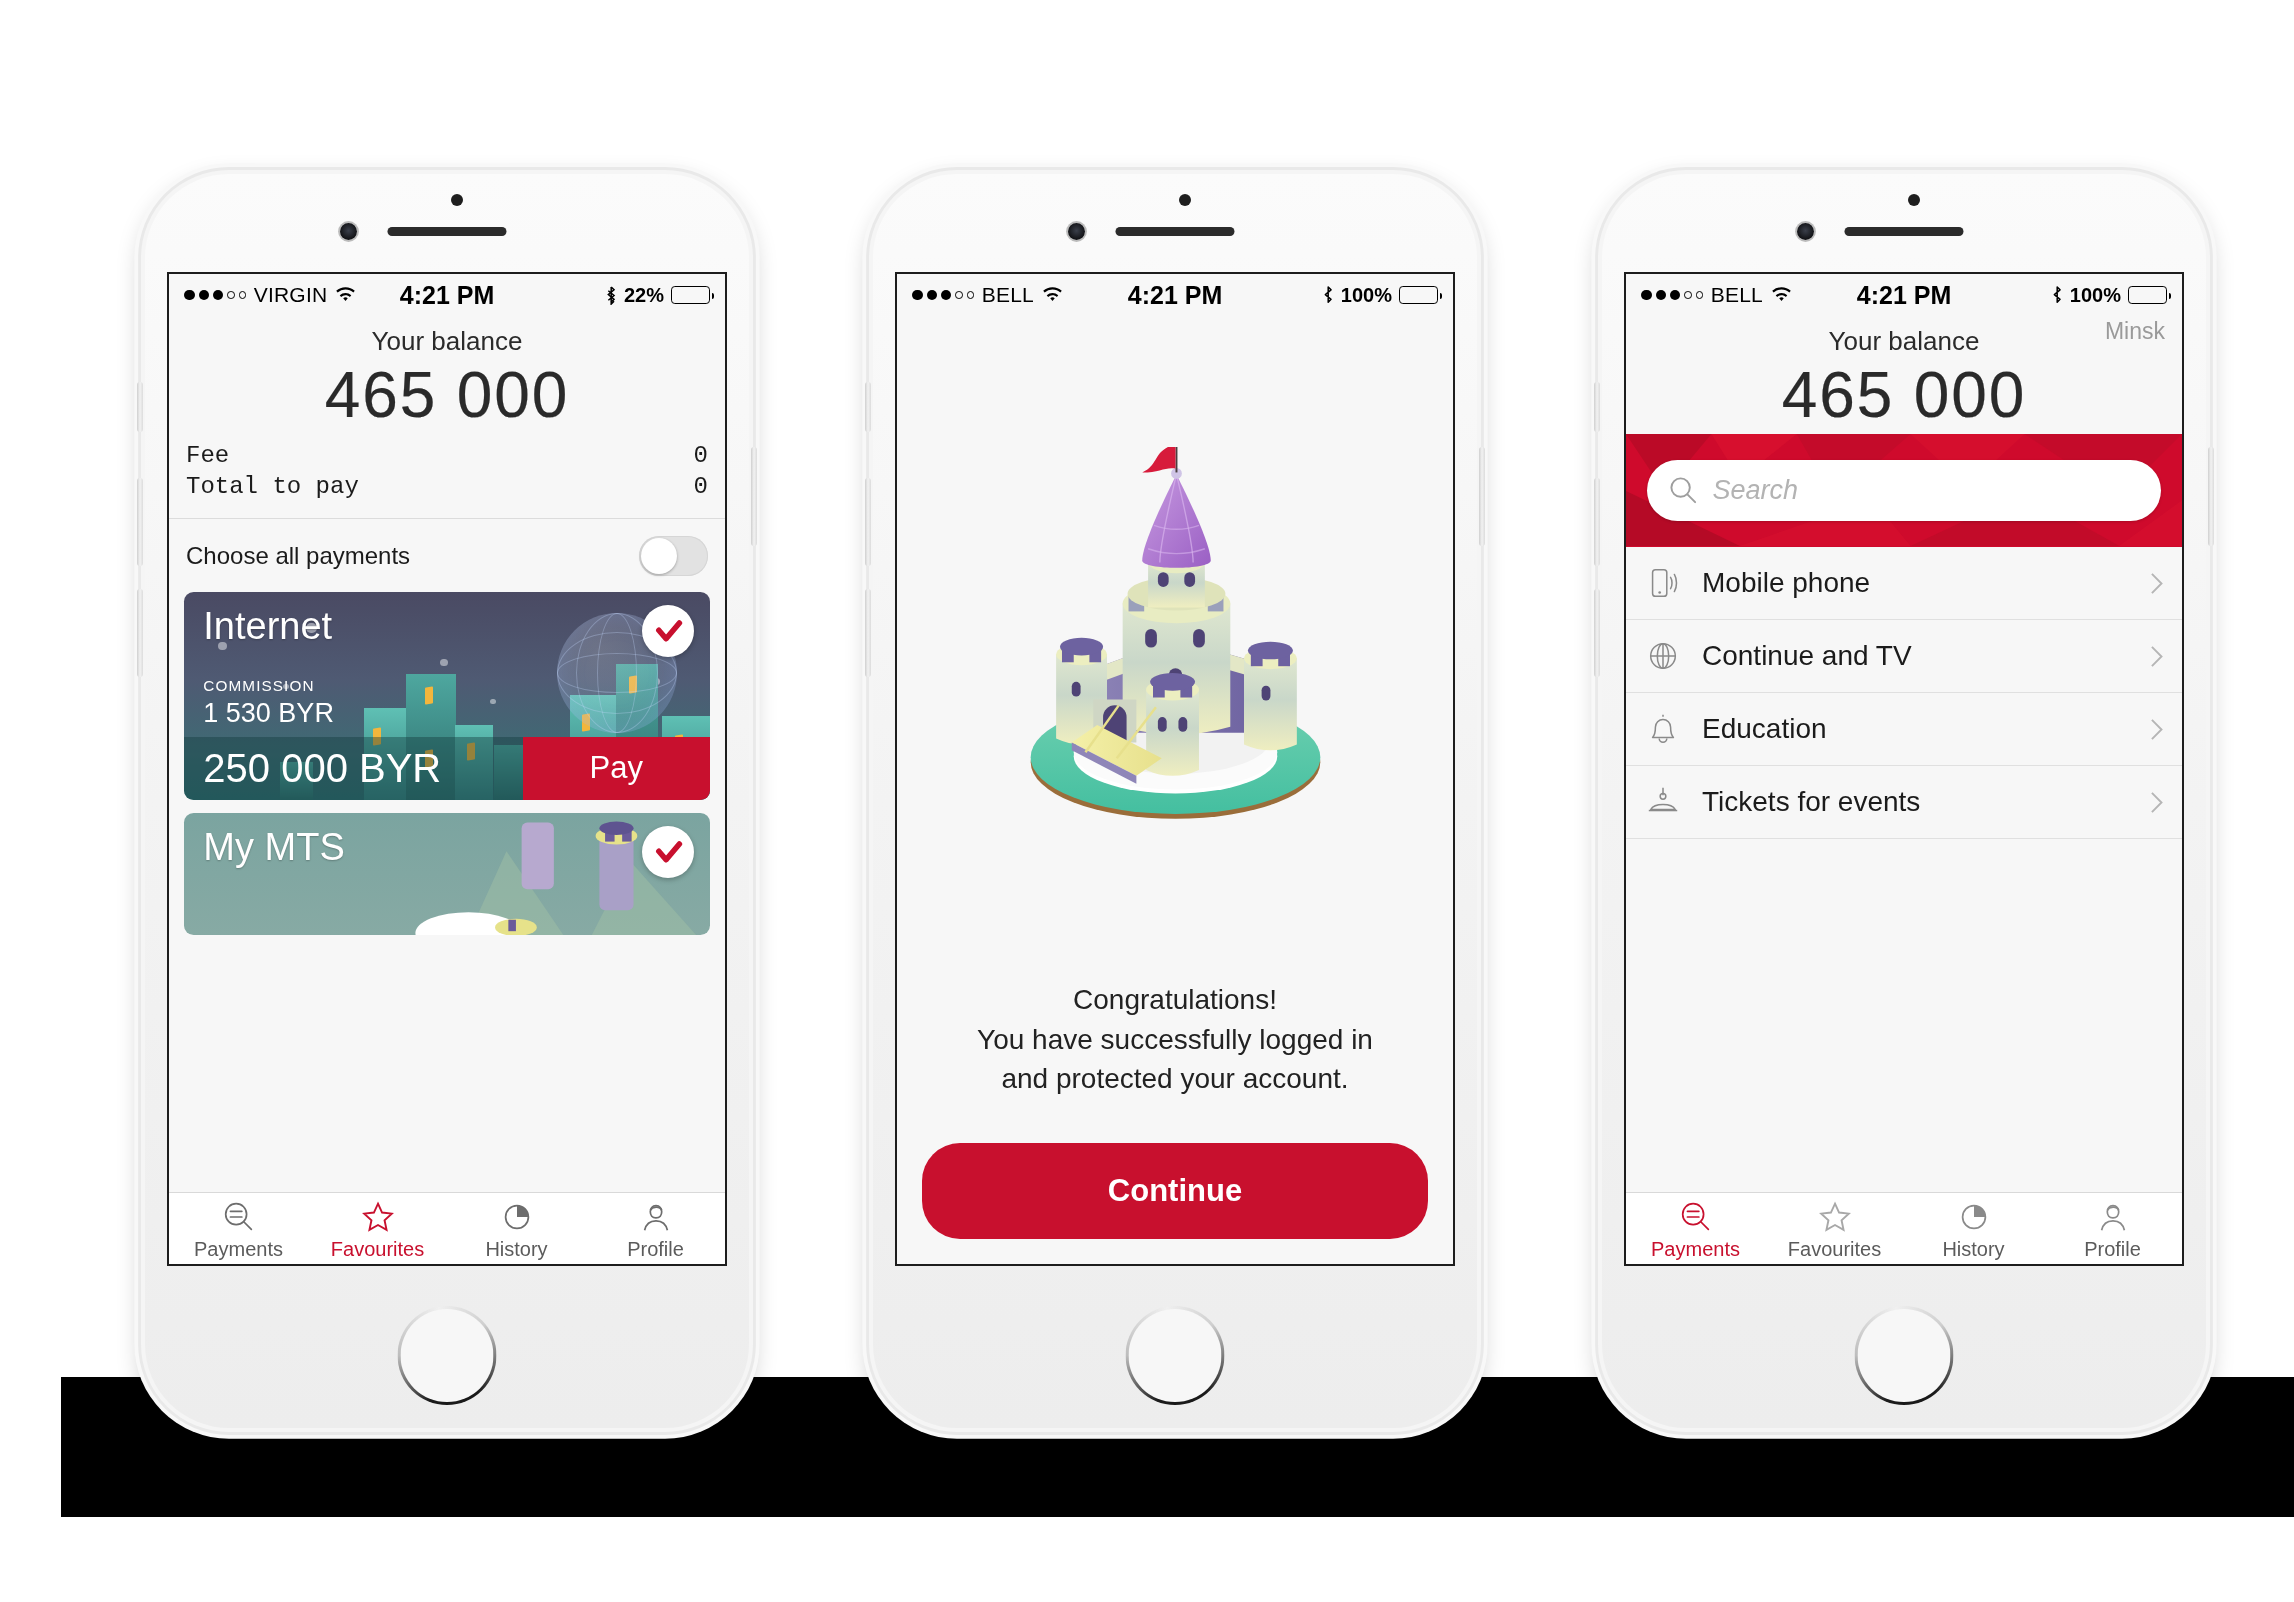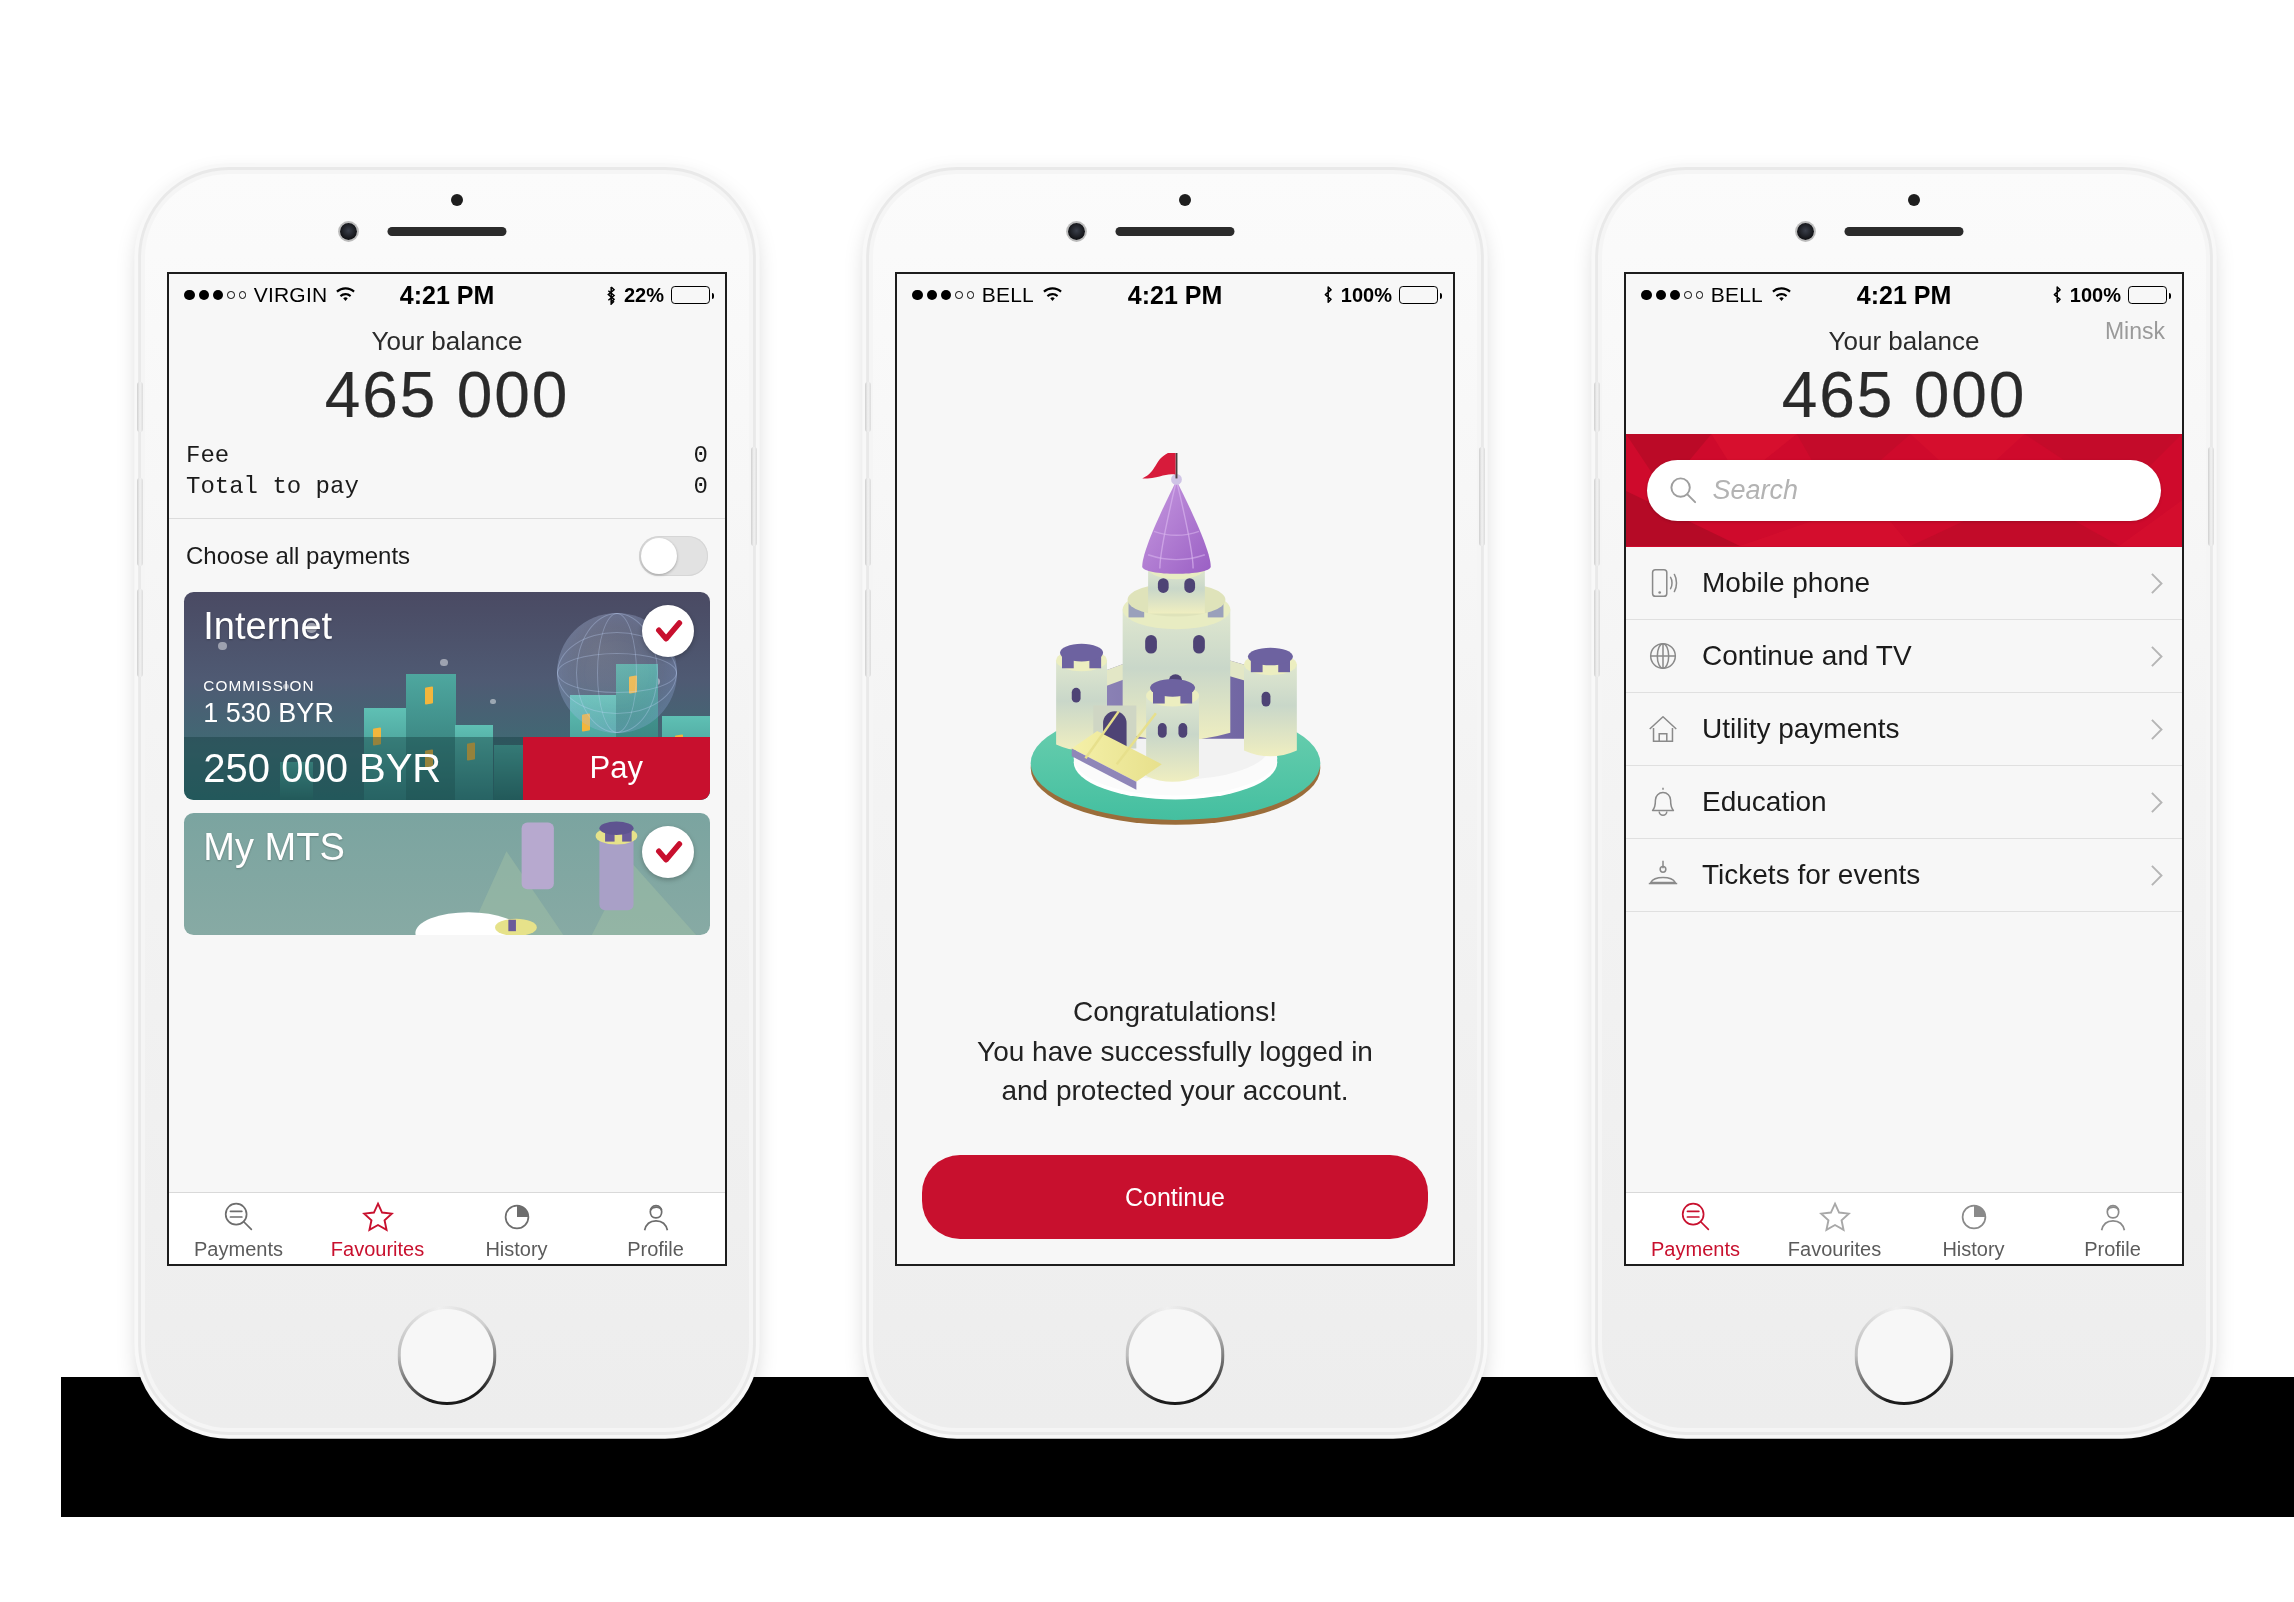--- a/index.html
+++ b/index.html
@@ -204,22 +204,23 @@
   
   .congrats-screen { display: flex; flex-direction: column; height: 100%; background: #f7f7f7; }
   .castle-area { flex: 1; display: flex; align-items: center; justify-content: center; padding-top: 9.6px; }
   .congrats-text {
     text-align: center; font-size: 28px; color: #222; line-height: 1.42;
     padding: 0 25px 0 25px;
   }
   .continue-wrap { padding: 0 25px 25px 25px; margin-top: 44px; }
   .continue-btn {
     background: #c8102e; color: #fff; border-radius: 38px;
-    height: 84px; display: flex; align-items: center; justify-content: center;
-    font-size: 25px;
+    height: 96px; display: flex; align-items: center; justify-content: center;
+    font-size: 31px;
+    font-weight: bold;
   }
 
   
   .searchband {
     height: 113px; position: relative; overflow: hidden;
     background: #cf0a2c;
     display: flex; align-items: center; padding: 0 21px;
   }
   .poly { position: absolute; inset: 0; }
   .searchbox {
@@ -667,33 +668,20 @@
               </svg>
           </span>
           <span class="li-label">Continue and TV</span>
           <svg class="chev" viewBox="0 0 14 24">
               <path d="M2 2l10 10L2 22" fill="none" stroke="#b5b5b5" stroke-width="2"></path>
             </svg>
         </div>
         <div class="list-item">
           <span class="li-icon">
             <svg viewBox="0 0 38 38">
-                <path d="M5 19L19 6l14 13" fill="none" stroke="#8a8a8a" stroke-width="1.6" stroke-linejoin="round"></path>
-                <path d="M9 18v14h20V18" fill="none" stroke="#8a8a8a" stroke-width="1.6"></path>
-                <path d="M15 32v-8h8v8" fill="none" stroke="#8a8a8a" stroke-width="1.6"></path>
-              </svg>
-          </span>
-          <span class="li-label">Utility payments</span>
-          <svg class="chev" viewBox="0 0 14 24">
-              <path d="M2 2l10 10L2 22" fill="none" stroke="#b5b5b5" stroke-width="2"></path>
-            </svg>
-        </div>
-        <div class="list-item">
-          <span class="li-icon">
-            <svg viewBox="0 0 38 38">
                 <path d="M8 28c3-3 3-7 3-11a8 8 0 0 1 16 0c0 4 0 8 3 11z" fill="none" stroke="#8a8a8a" stroke-width="1.6" stroke-linejoin="round"></path>
                 <path d="M15 29a4 4 0 0 0 8 0" fill="none" stroke="#8a8a8a" stroke-width="1.6"></path>
                 <path d="M19 6V4" stroke="#8a8a8a" stroke-width="1.6"></path>
               </svg>
           </span>
           <span class="li-label">Education</span>
           <svg class="chev" viewBox="0 0 14 24">
               <path d="M2 2l10 10L2 22" fill="none" stroke="#b5b5b5" stroke-width="2"></path>
             </svg>
         </div>

